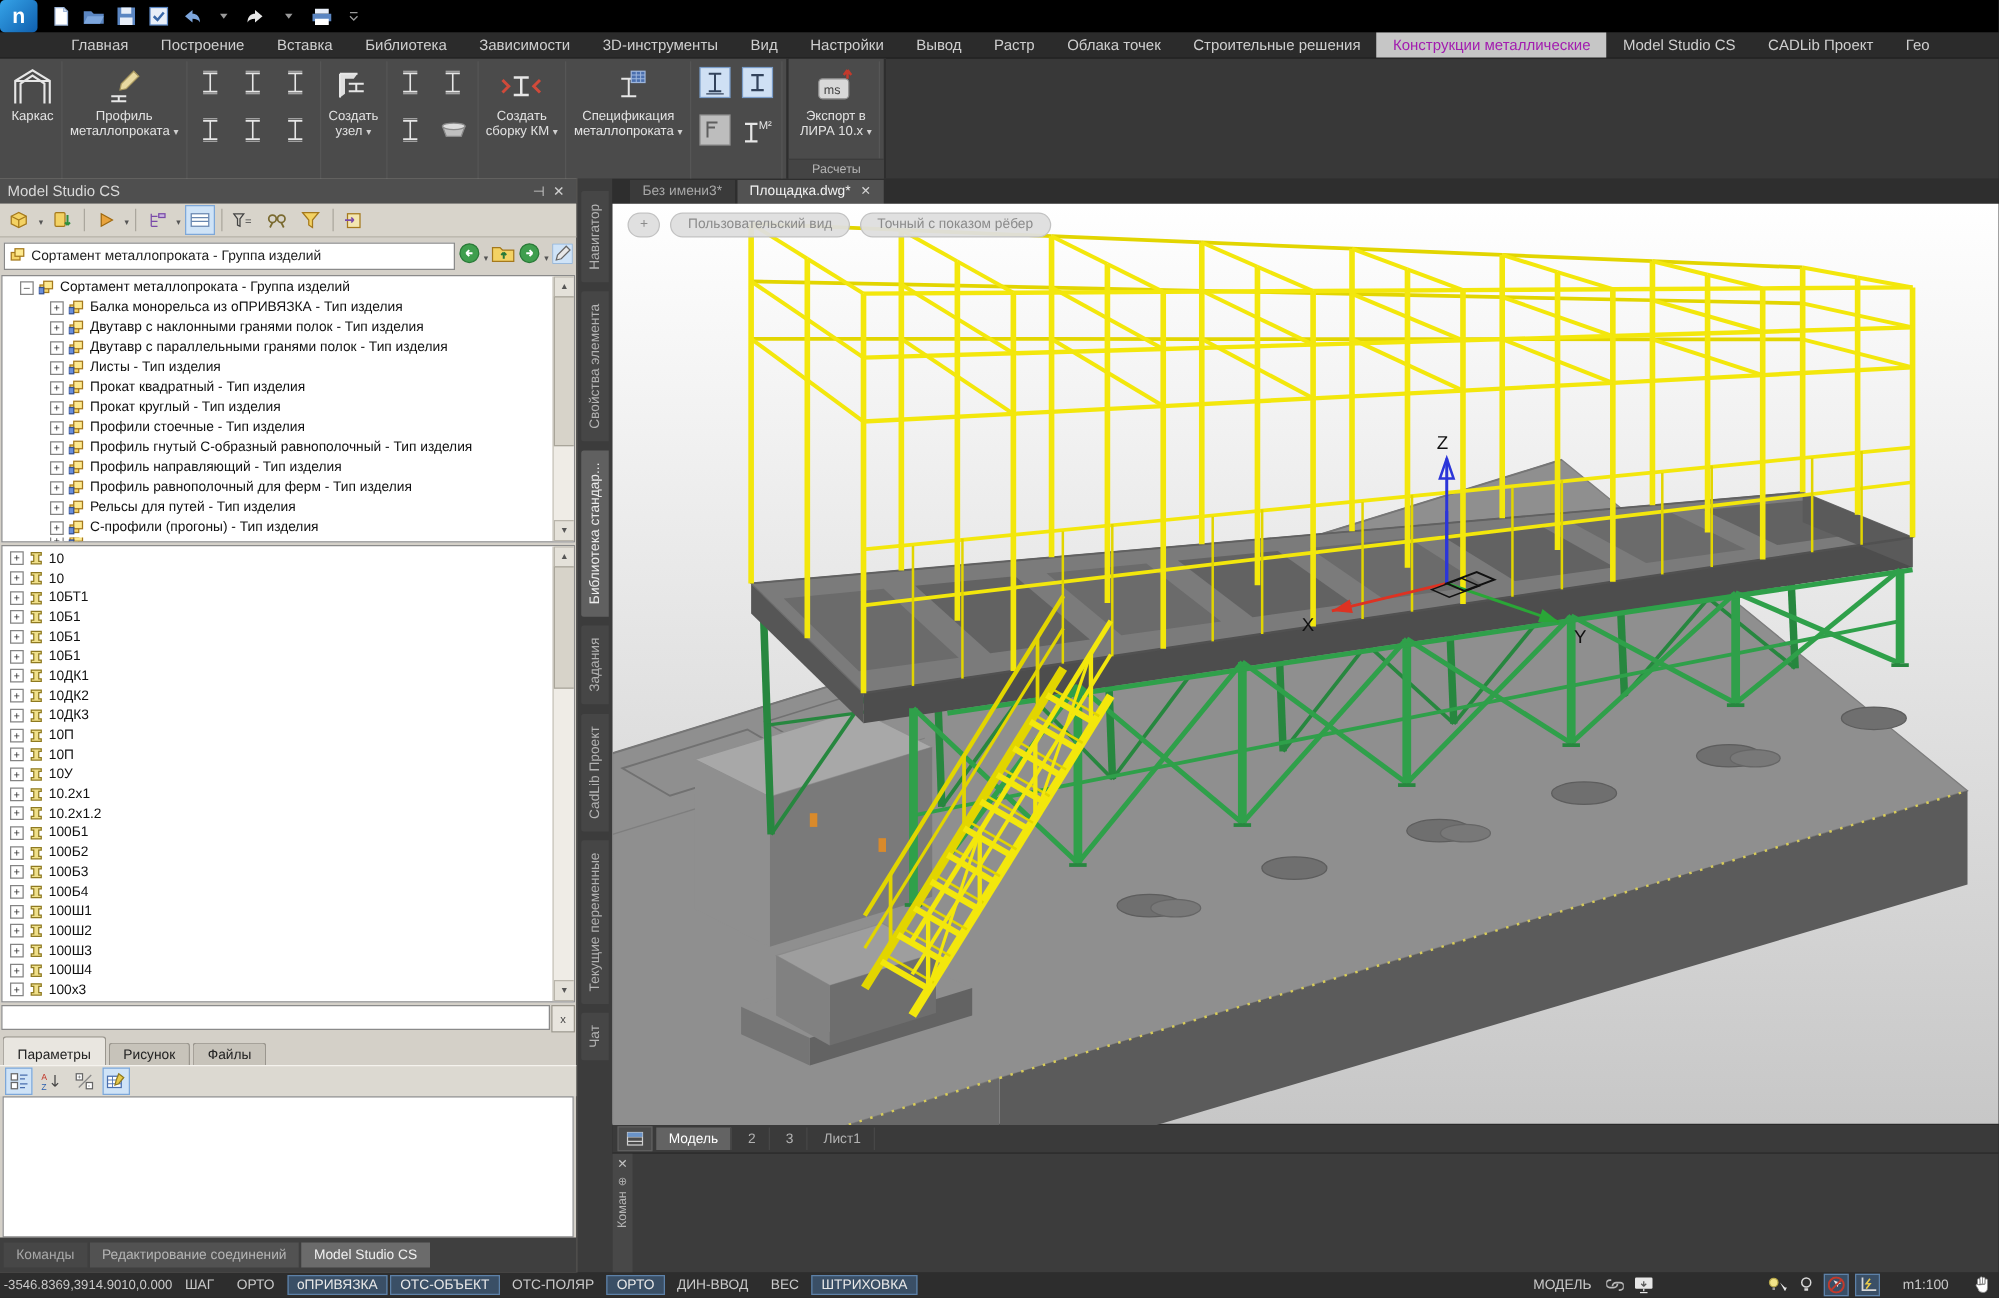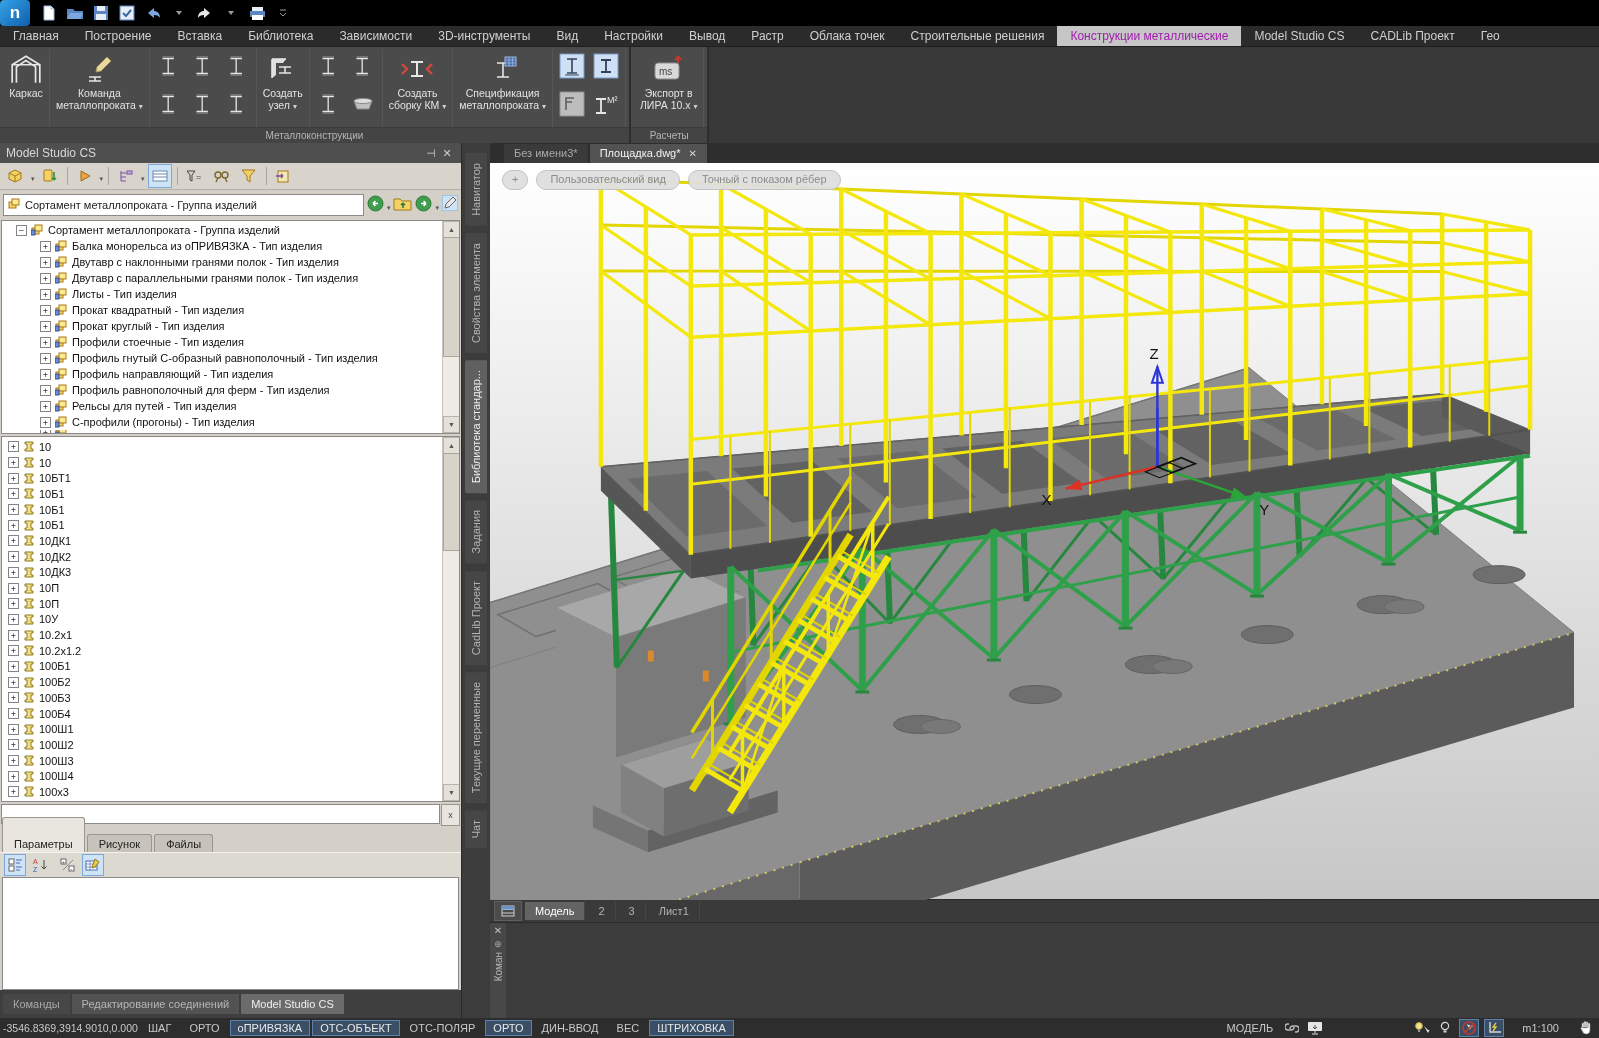--- a/index.html
+++ b/index.html
@@ -9,21 +9,21 @@
 
   
   #titlebar{height:26px;background:#000;display:flex;align-items:center;flex:0 0 auto;}
   #logo{width:30px;height:26px;border-radius:4px;background:linear-gradient(135deg,#35a3e8,#0f5fae);
         color:#fff;font-weight:bold;font-size:17px;display:flex;align-items:center;justify-content:center;margin-right:8px;}
   .qat{display:flex;align-items:center;gap:4px;}
   .qbtn{width:22px;height:22px;display:flex;align-items:center;justify-content:center;}
   .qbtn svg{display:block;}
 
   
-  #menubar{height:20px;background:#2b2b2b;display:flex;align-items:flex-end;flex:0 0 auto;border-bottom:1px solid #1f1f1f;}
+  #menubar{height:20px;background:#2b2b2b;display:flex;align-items:flex-end;flex:0 0 auto;border-bottom:1px solid #1f1f1f;padding-left:44px;}
   .mtab{padding:0 13px;line-height:20px;font-size:12px;color:#cfcfcf;white-space:nowrap;}
   .mtab.active{background:#c6c6c6;color:#a21caf;}
 
   
   #ribbon{height:96px;background:#383838;display:flex;align-items:stretch;flex:0 0 auto;}
   .rgroup{background:#4b4b4b;display:flex;flex-direction:column;border-right:2px solid #2e2e2e;}
   .rg-items{flex:1;display:flex;align-items:stretch;padding:2px 3px 0;}
   .rg-label{height:15px;font-size:10px;color:#b5b5b5;text-align:center;background:#444;line-height:15px;border-top:1px solid #3c3c3c;}
   .rbig{display:flex;flex-direction:column;align-items:center;justify-content:flex-start;
         color:#e2e2e2;font-size:10.5px;line-height:12px;padding:2px 6px;text-align:center;border-right:1px solid #565656;}
@@ -57,21 +57,21 @@
   .varr{position:absolute;left:0;width:15px;height:15px;background:#e4e1d9;border:1px solid #b9b5ab;color:#555;
         font-size:7px;display:flex;align-items:center;justify-content:center;}
   .vthumb{position:absolute;left:0;width:15px;background:#d7d3c9;border:1px solid #a9a59a;}
   .p-filter{height:20px;display:flex;margin:2px 1px 0;flex:0 0 auto;}
   .p-filter input{flex:1;height:18px;border:1px solid #8a8a8a;font-size:11px;padding:0 4px;background:#fff;outline:none;}
   .p-filter .clr{width:17px;height:20px;background:#e8e5de;border:1px solid #9a968c;font-size:9px;color:#444;
                  display:flex;align-items:center;justify-content:center;margin-left:1px;}
   .p-tabs{height:24px;display:flex;align-items:flex-end;padding:4px 2px 0;flex:0 0 auto;}
   .ptab{font-size:11px;color:#222;padding:3px 11px 2px;border:1px solid #9a968e;border-bottom:none;background:#c7c3ba;
         margin-right:2px;border-radius:3px 3px 0 0;}
-  .ptab.active{background:#e9e6e0;padding-top:20px;}
+  .ptab.active{background:#e9e6e0;padding-top:8px;}
   .p-minibar{height:24px;display:flex;align-items:center;gap:4px;padding:0 4px;background:#dcd9d1;border-top:1px solid #f5f3ee;flex:0 0 auto;}
   .mbtn{width:20px;height:20px;display:flex;align-items:center;justify-content:center;border:1px solid transparent;}
   .mbtn.on{background:#cfe3f7;border-color:#7da7d8;}
   .p-empty{flex:1;background:#fff;border:1px solid #8a8a8a;margin:0 2px;}
   .p-bottomtabs{height:28px;background:#3f3f3f;display:flex;align-items:center;gap:2px;padding-left:3px;flex:0 0 auto;}
   .btab{font-size:11px;color:#a8a8a8;padding:4px 10px;background:#474747;}
   .btab.mid{background:#525252;color:#b5b5b5;}
   .btab.active{background:#6b6b6b;color:#efefef;}
 
   
@@ -216,21 +216,21 @@
             <div>Каркас</div>
             <div></div>
           </div>
           <div class="rbig">
             <div class="ric">
               <svg width="32" height="32" viewBox="0 0 32 32">
                 <path d="M6 24h12M6 28h12M12 24v4" stroke="#e6e6e6" stroke-width="1.6" fill="none"></path>
                 <path d="M24 4l4 4-10 10-5 1 1-5z" fill="#e8d9a0" stroke="#a89860"></path>
               </svg>
             </div>
-            <div>Команда</div>
+            <div>Профиль</div>
             <div>металлопроката <span class="arrow">▾</span></div>
           </div>
           <div class="rgrid">
             <div class="gicon">
               <svg width="26" height="26" viewBox="0 0 32 32">
                 <path d="M8 7h14M8 25h14M15 7v18" stroke="#e6e6e6" stroke-width="1.6" fill="none"></path>
                 <path d="M8 5h14M8 27h14" stroke="#bdbdbd" fill="none"></path>
               </svg>
             </div>
             <div class="gicon">
@@ -343,21 +343,20 @@
               </svg>
             </div>
             <div class="gicon">
               <svg width="28" height="26" viewBox="0 0 28 26">
                 <path d="M4 8h10M4 22h10M9 8v14" stroke="#e6e6e6" stroke-width="1.8" fill="none"></path>
                 <text x="15" y="12" font-size="9" fill="#e6e6e6" font-family="Liberation Sans">M²</text>
               </svg>
             </div>
           </div>
         </div>
-        <div class="rg-label">Металлоконструкции</div>
       </div>
       <div class="rgroup">
         <div class="rg-items">
           <div class="rbig">
             <div class="ric">
               <svg width="34" height="32" viewBox="0 0 34 32">
                 <rect x="3" y="10" width="24" height="16" rx="3" fill="#d8d8d8" stroke="#8f8f8f"></rect>
                 <text x="7" y="22" font-size="10" fill="#444" font-family="Liberation Sans">ms</text>
                 <path d="M26 10V3m0 0l-3 4m3-4l3 4" stroke="#c23a2c" stroke-width="2" fill="none"></path>
               </svg>

